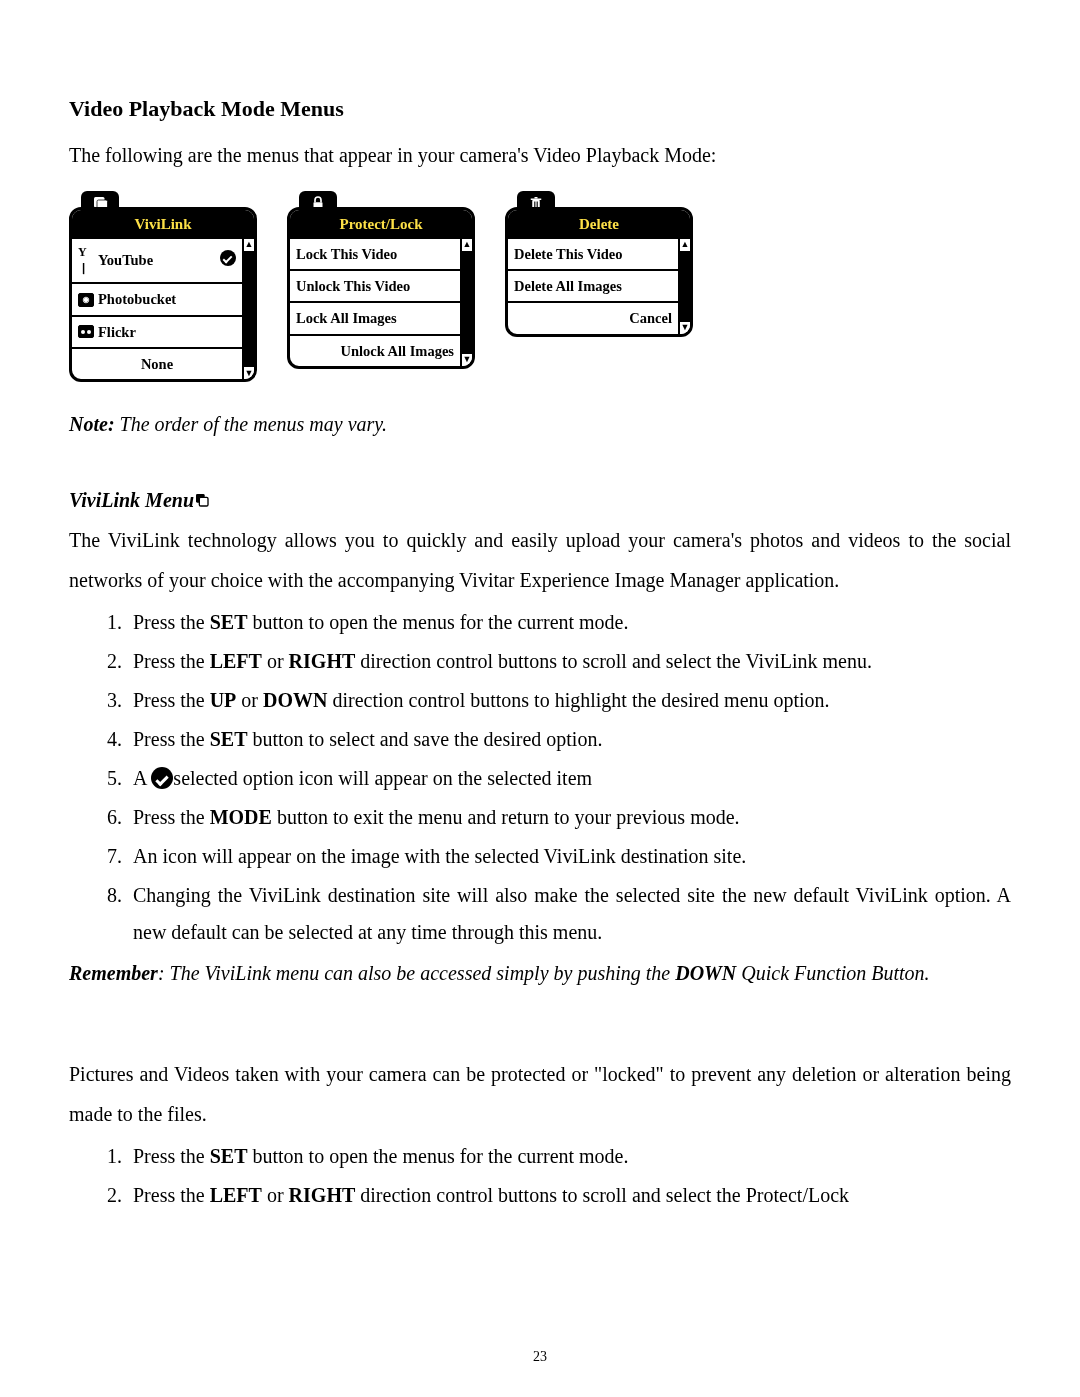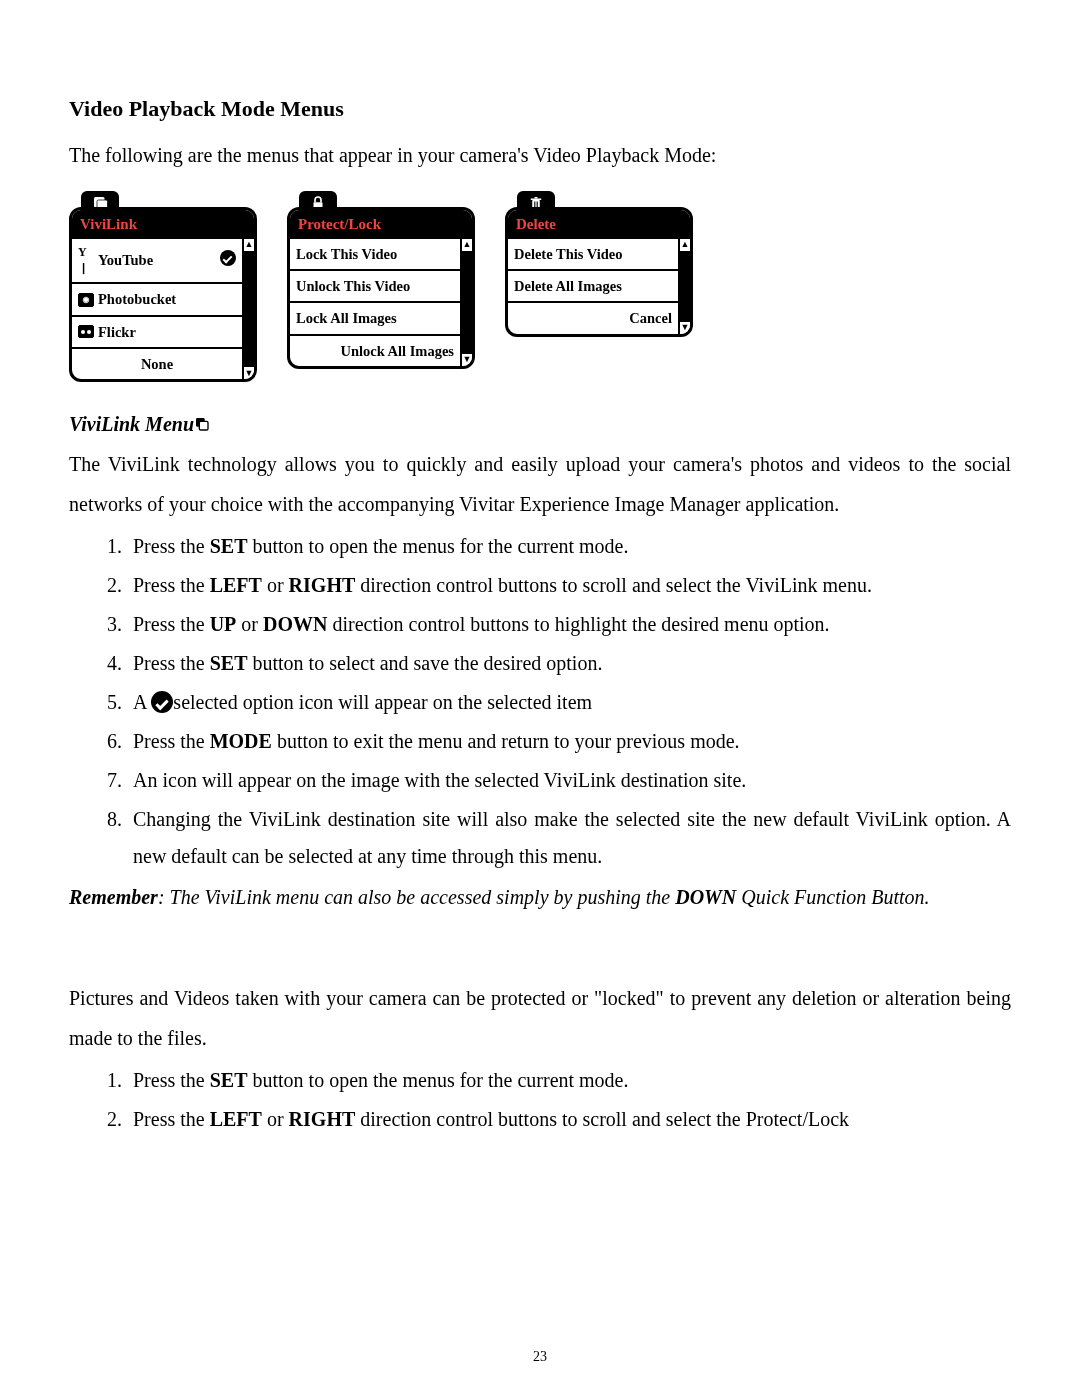--- a/index.html
+++ b/index.html
@@ -8,22 +8,22 @@
         padding:94px 69px 0 69px;box-sizing:border-box;}
   h2.section-title{font-size:22px;font-weight:bold;margin:0 0 16px 0;}
   .intro{margin:0 0 22px 0;}
   .menus-row{display:flex;gap:30px;margin-bottom:28px;}
   .menu-box{width:182px;border:3px solid #000;border-radius:12px;overflow:hidden;
             background:#fff;position:relative;}
   .menu-tab{position:absolute;top:-16px;left:12px;width:38px;height:24px;
             background:#000;border-radius:6px 6px 0 0;display:flex;
             align-items:center;justify-content:center;}
   .menu-wrap{position:relative;margin-top:16px;}
-  .menu-header{background:#000;color:#ef4444;font-weight:bold;font-size:15px;
-               padding:4px 8px;}
+  .menu-header{background:#000;color:#fde047;font-weight:bold;font-size:15px;
+               padding:4px 8px;text-align:center;}
   .menu-body{display:flex;}
   .menu-items{flex:1;}
   .menu-item{display:flex;align-items:center;gap:4px;font-size:14.5px;
              font-weight:bold;padding:5px 6px;border-bottom:2px solid #000;}
   .menu-item:last-child{border-bottom:none;justify-content:flex-end;}
   .menu-item .mi-icon{width:16px;display:inline-flex;justify-content:center;}
   .menu-item .check{margin-left:auto;}
   .scrollbar{width:10px;border-left:2px solid #000;display:flex;
              flex-direction:column;}
   .sb-arrow{height:12px;background:#fff;display:flex;align-items:center;
@@ -180,20 +180,23 @@
             <div class="sb-arrow">▲</div>
             <div class="sb-track"></div>
             <div class="sb-arrow">▼</div>
           </div>
         </div>
       </div>
     </div>
 
   </div>
 
+  <p class="note-line">
+    <span class="lbl">Note:</span><span> The order of the menus may vary.</span>
+  </p>
 
   <p class="subheading">
     <span>ViviLink Menu</span>
     <svg class="sh-icon" viewBox="0 0 24 24">
       <rect x="3" y="3" width="13" height="13" rx="2" fill="#000"></rect>
       <rect x="8" y="8" width="13" height="13" rx="2" fill="#fff" stroke="#000" stroke-width="2"></rect>
     </svg>
   </p>
   <p class="para">The ViviLink technology allows you to quickly and easily upload your camera's photos and videos to the social networks of your choice with the accompanying Vivitar Experience Image Manager application.</p>
 

